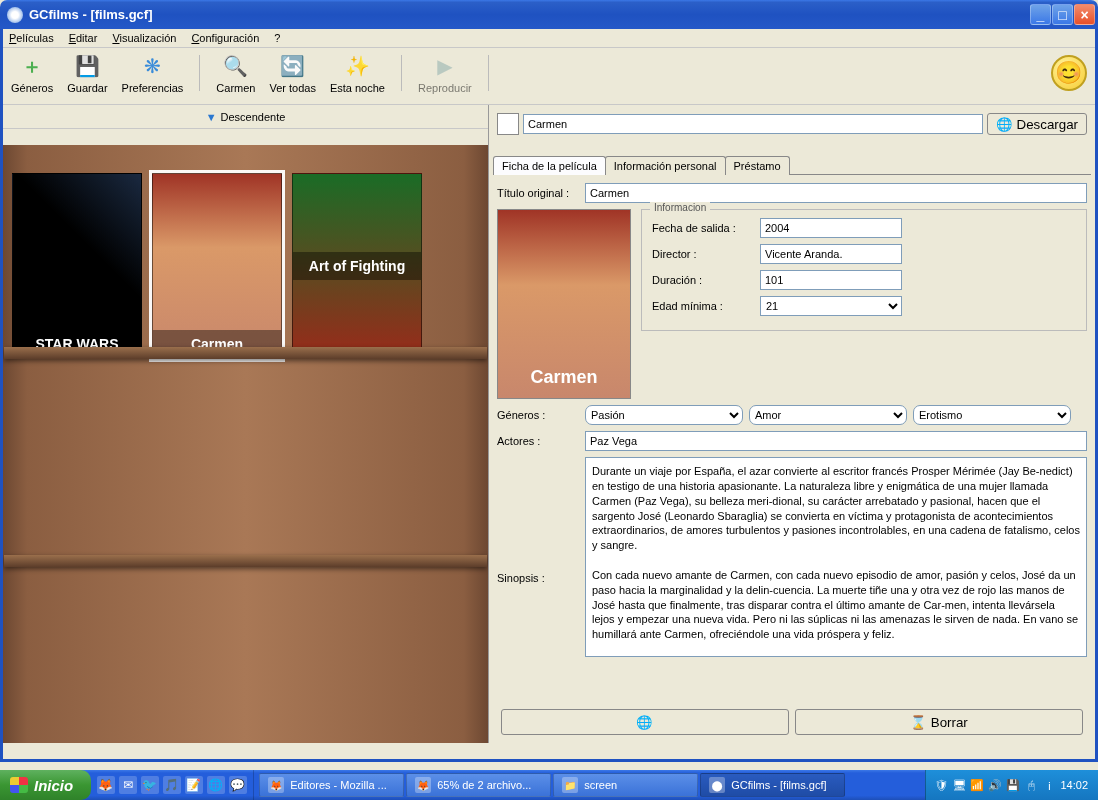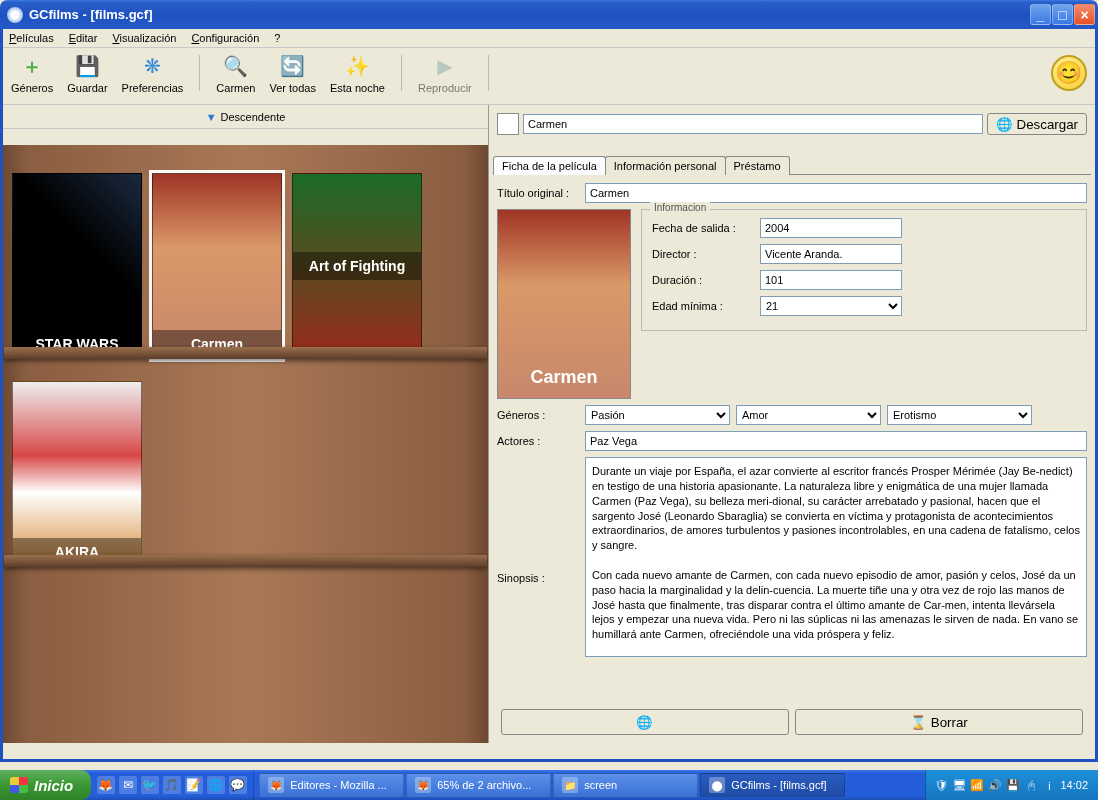--- a/index.html
+++ b/index.html
@@ -65,21 +65,21 @@
 .label { min-width: 82px; }
 .poster-info { display: flex; gap: 10px; align-items: flex-start; }
 .poster { width: 134px; height: 190px; border: 1px solid #888; background: linear-gradient(#a03426,#da9968 40%,#c8876c); display: flex; align-items: flex-end; justify-content: center; color: #fff; font-weight: bold; font-size: 18px; padding-bottom: 10px; }
 .info-box { border: 1px solid #bbb; padding: 8px 10px; position: relative; flex: 1; }
 .info-box .legend { position: absolute; top: -8px; left: 8px; background: #ece9d8; padding: 0 4px; font-size: 10px; color: #555; }
 .info-box .row { margin-bottom: 6px; }
 .info-box .label { min-width: 102px; }
 .info-box input, .info-box select { width: 142px; }
 select.text-input { padding: 1px; }
 
-.genres-row select { width: 145px; }
+.genres-row select { width: 158px; border-radius: 7px; }
 .sinopsis-row { display: flex; gap: 6px; flex: 1; overflow: hidden; }
 .sinopsis-row .label { align-self: center; }
 .sinopsis-text { flex: 1; border: 1px solid #7f9db9; background: #fff; padding: 6px; font-size: 11px; overflow-y: scroll; height: 200px; line-height: 1.35; }
 
 .bottom-btns { display: flex; gap: 6px; padding: 4px; }
 .bottom-btns .btn { flex: 1; justify-content: center; height: 26px; }
 
 
 .taskbar { position: absolute; left: 0; right: 0; bottom: 0; height: 30px; background: linear-gradient(to bottom, #3b78e7,#245edb 10%,#245edb 85%,#1d4fb8); display: flex; align-items: stretch; color: #fff; font-size: 11px; }
 .start-btn { background: linear-gradient(to bottom, #5fb15f,#3a9632 50%,#2f822a); padding: 0 18px 0 10px; display: flex; align-items: center; gap: 6px; font-weight: bold; font-style: italic; font-size: 15px; border-radius: 0 10px 10px 0; }
@@ -163,25 +163,20 @@
           <div class="film-cover cover-sw">
               <div class="cover-title">STAR WARS</div>
             </div>
           <div class="film-cover cover-carmen selected">
               <div class="cover-title">Carmen</div>
             </div>
           <div class="film-cover cover-aof">
               <div class="cover-title">Art of Fighting</div>
             </div>
         </div>
-        <div class="shelf-row">
-          <div class="film-cover cover-akira">
-              <div class="cover-title">AKIRA</div>
-            </div>
-        </div>
         <div class="shelf-row"></div>
       </div>
     </div>
 
     <div class="right-panel">
       <div class="title-row">
         <div class="color-swatch"></div>
         <input class="text-input title-input" value="Carmen" style="">
         <button class="btn">
           <span style="color:#2b5ad0">🌐</span>

